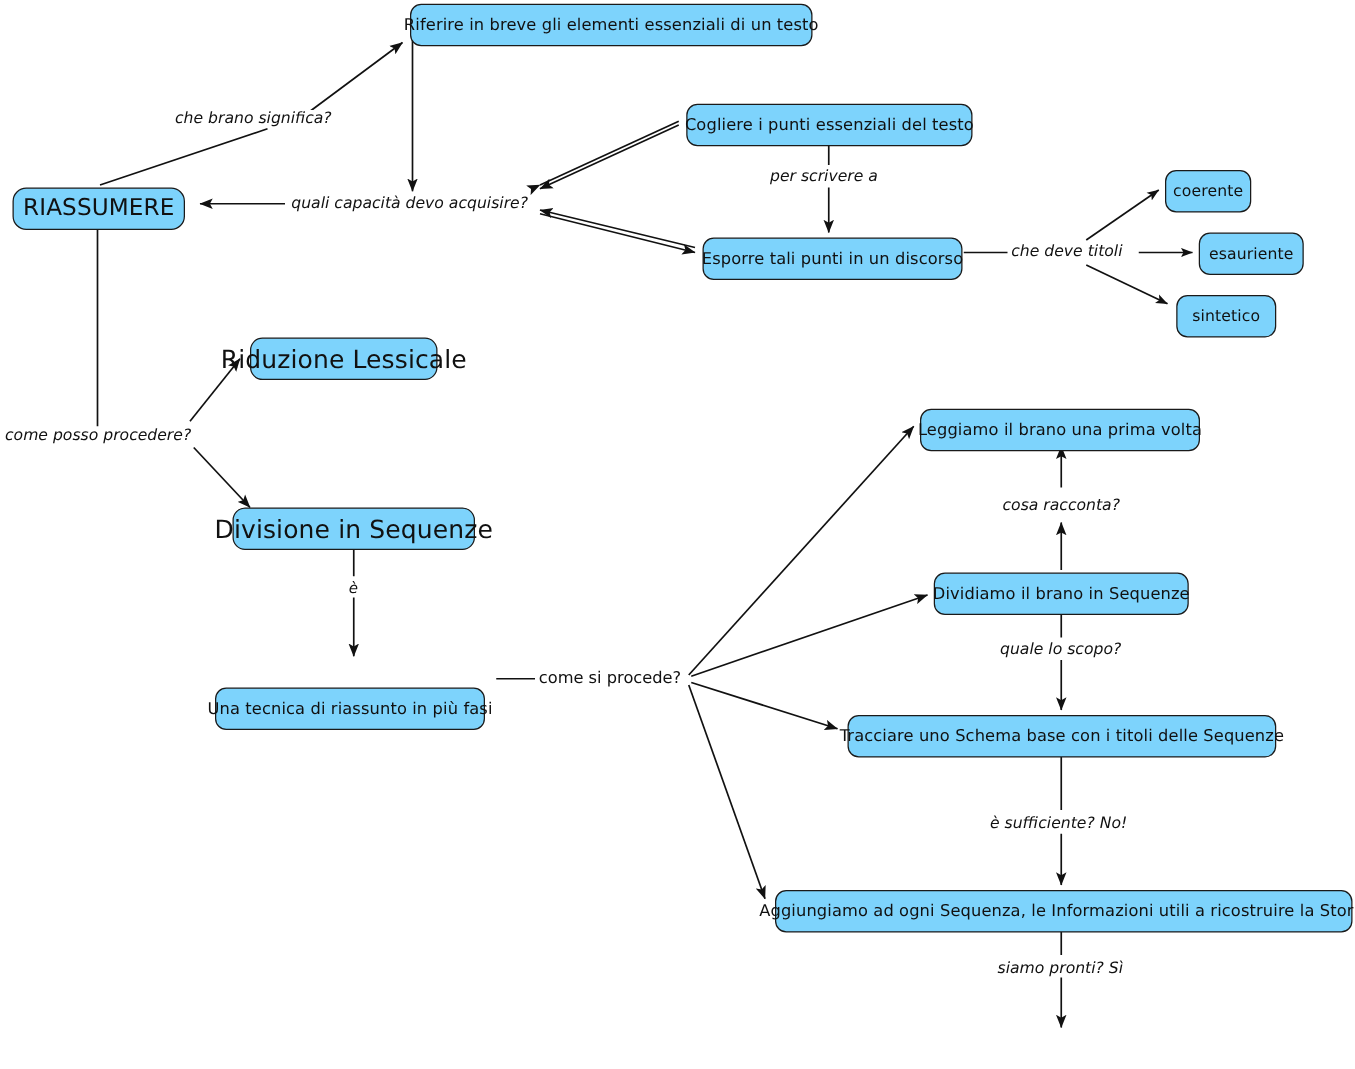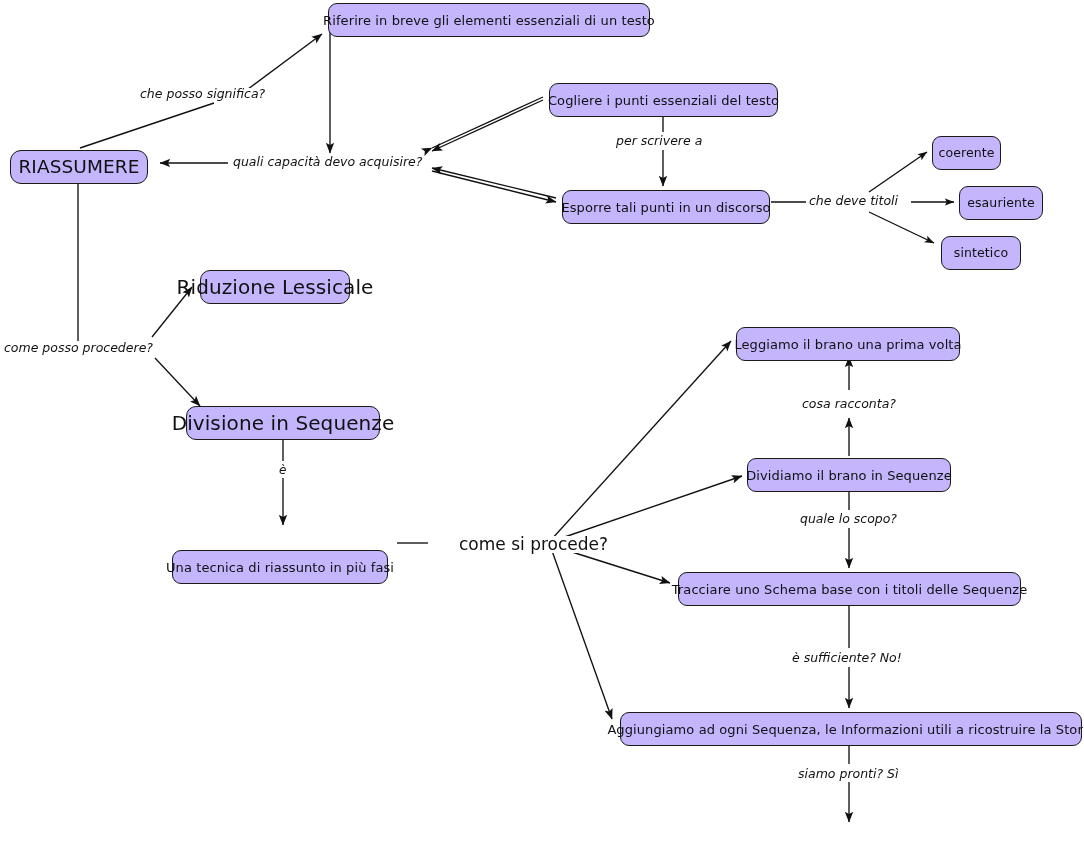--- a/index.html
+++ b/index.html
@@ -3,21 +3,21 @@
 <meta charset="utf-8">
 <title>Concept Map - RIASSUMERE</title>
 <style>
   html,body{margin:0;padding:0;background:#ffffff;}
   body{font-family:"DejaVu Sans","Liberation Sans",sans-serif;}
   #canvas{position:relative;width:1084px;height:855px;background:#ffffff;overflow:hidden;}
   #edges{position:absolute;left:0;top:0;width:1084px;height:855px;}
   .node{
     position:absolute;
     box-sizing:border-box;
-    background:#c4b5fd;
+    background:#7dd3fc;
     border:1.6px solid #1a1a1a;
     border-radius:9px;
     display:flex;align-items:center;justify-content:center;
     color:#111111;
     font-size:13px;
     line-height:1;
     white-space:nowrap;
     padding:16px 9px;
     letter-spacing:0.1px;
   }
@@ -27,21 +27,21 @@
   .lbl{
     position:absolute;
     font-style:italic;
     font-size:12.5px;
     color:#111111;
     white-space:nowrap;
     line-height:1;
     background:#ffffff;
     padding:0 2px;
   }
-  .lbl.roman{font-style:normal;font-size:17px;margin-left:28px;}
+  .lbl.roman{font-style:normal;font-size:13px;}
   .lbl.tiny{font-size:12px;}
 </style>
 </head>
 <body>
 
 <div id="canvas">
 
   <svg id="edges" viewBox="0 0 1084 855" xmlns="http://www.w3.org/2000/svg">
     <defs>
       <marker id="ah" markerWidth="11" markerHeight="9" refX="10.2" refY="4.5" orient="auto" markerUnits="userSpaceOnUse">
@@ -128,21 +128,21 @@
 
   <div class="node" style="left:736px;top:327px;width:224px;height:26px;">Leggiamo il brano una prima volta</div>
 
   <div class="node" style="left:747px;top:458px;width:204px;height:26px;">Dividiamo il brano in Sequenze</div>
 
   <div class="node" style="left:678px;top:572px;width:343px;height:26px;">Tracciare uno Schema base con i titoli delle Sequenze</div>
 
   <div class="node" style="left:620px;top:712px;width:462px;height:27px;">Aggiungiamo ad ogni Sequenza, le Informazioni utili a ricostruire la Storia</div>
 
 
-  <div class="lbl" style="left:138px;top:88px;">che posso significa?</div>
+  <div class="lbl" style="left:138px;top:88px;">che brano significa?</div>
 
   <div class="lbl" style="left:231px;top:156px;">quali capacità devo acquisire?</div>
 
   <div class="lbl" style="left:614px;top:135px;">per scrivere a</div>
 
   <div class="lbl" style="left:807px;top:195px;">che deve titoli</div>
 
   <div class="lbl" style="left:2px;top:342px;">come posso procedere?</div>
 
   <div class="lbl tiny" style="left:277px;top:464px;">è</div>

